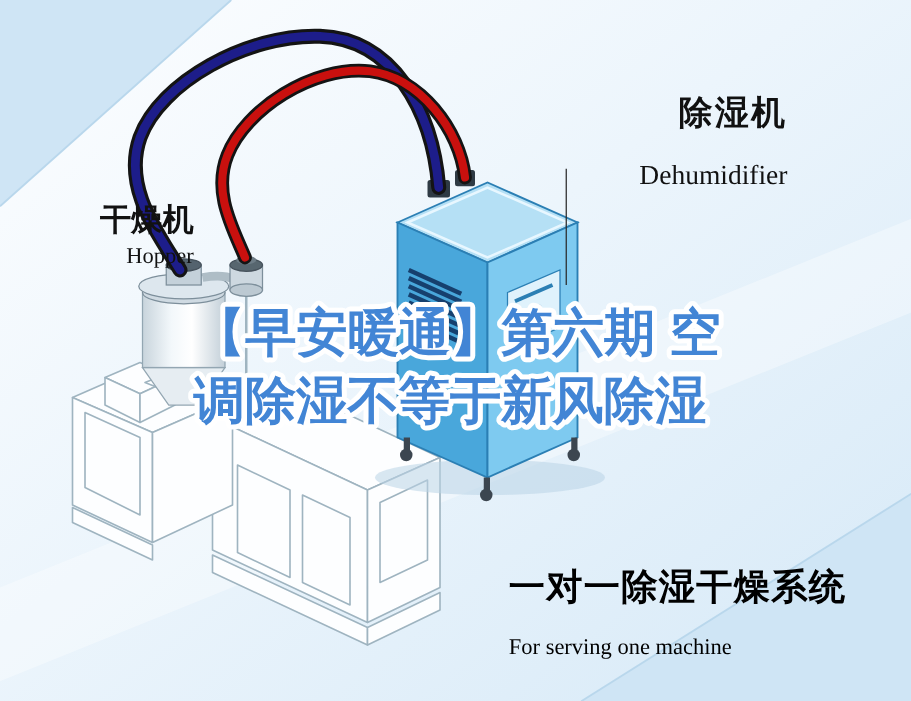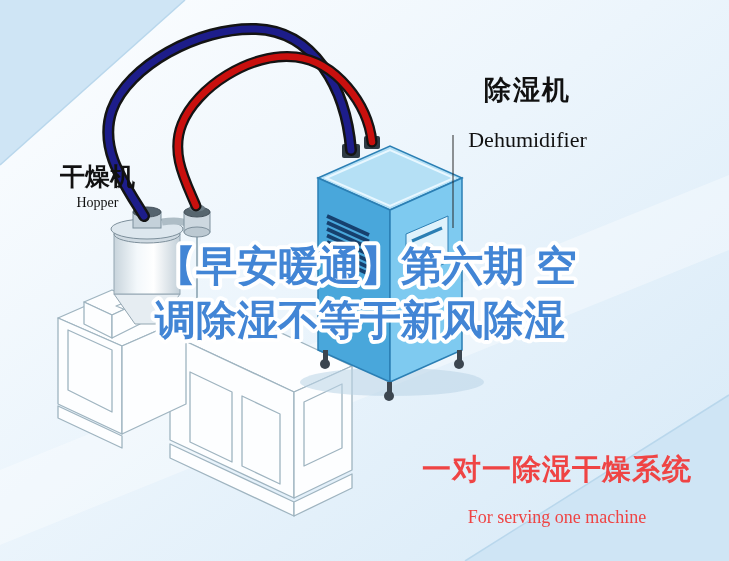--- a/index.html
+++ b/index.html
@@ -3,30 +3,30 @@
 <meta charset="utf-8">
 <style>
   * { margin:0; padding:0; box-sizing:border-box; }
   html,body { width:729px; height:561px; }
   .canvas {
     position:relative; width:729px; height:561px; overflow:hidden;
     font-family:"Liberation Sans", sans-serif;
     background:#ffffff;
   }
   .canvas > svg { position:absolute; left:0; top:0; }
-  .eq-label { position:absolute; text-align:center; color:#111111; }
+  .eq-label { position:absolute; text-align:right; color:#111111; }
   .eq-label .cn { font-weight:700; line-height:1.1; }
   .eq-label .en { font-family:"Liberation Serif", serif; line-height:1.1; }
   .hopper-label { left:40px; top:163px; width:115px; }
   .hopper-label .cn { font-size:25px; }
-  .hopper-label .en { font-size:14px; margin-top:4px; }
+  .hopper-label .en { font-size:18px; margin-top:4px; }
   .dehu-label { left:425px; top:76px; width:205px; }
   .dehu-label .cn { font-size:27px; letter-spacing:2px; }
   .dehu-label .en { font-size:22px; margin-top:22px; }
-  .caption { position:absolute; right:22px; top:450px; width:300px; text-align:center; color:#ef4444; }
+  .caption { position:absolute; right:22px; top:450px; width:300px; text-align:left; color:#000000; }
   .caption .cn { font-size:29px; font-weight:700; letter-spacing:1px; }
   .caption .en { font-family:"Liberation Serif", serif; font-size:18px; margin-top:17px; }
 </style>
 </head>
 <body>
 
 <div class="canvas">
 
   <svg width="729" height="561" viewBox="0 0 729 561" xmlns="http://www.w3.org/2000/svg">
     <defs>

